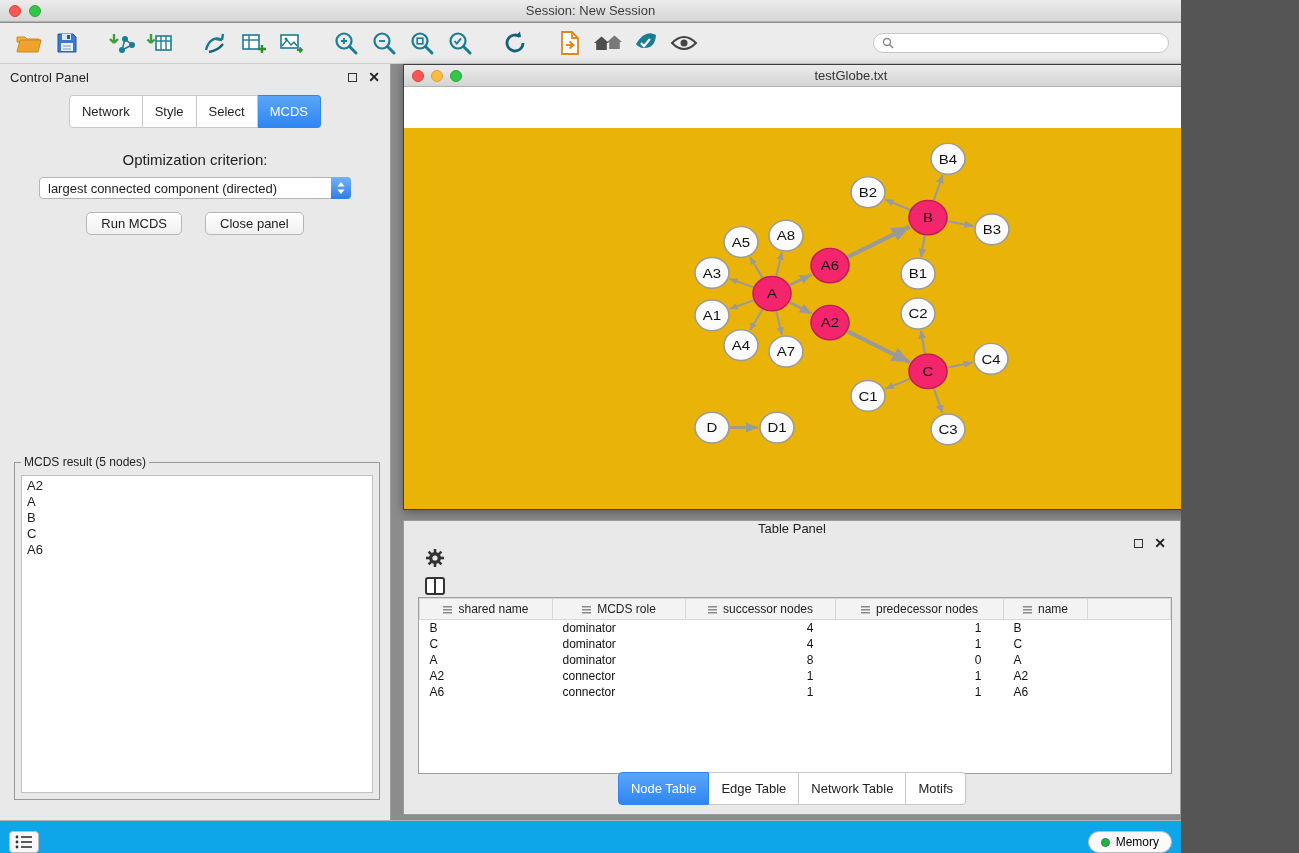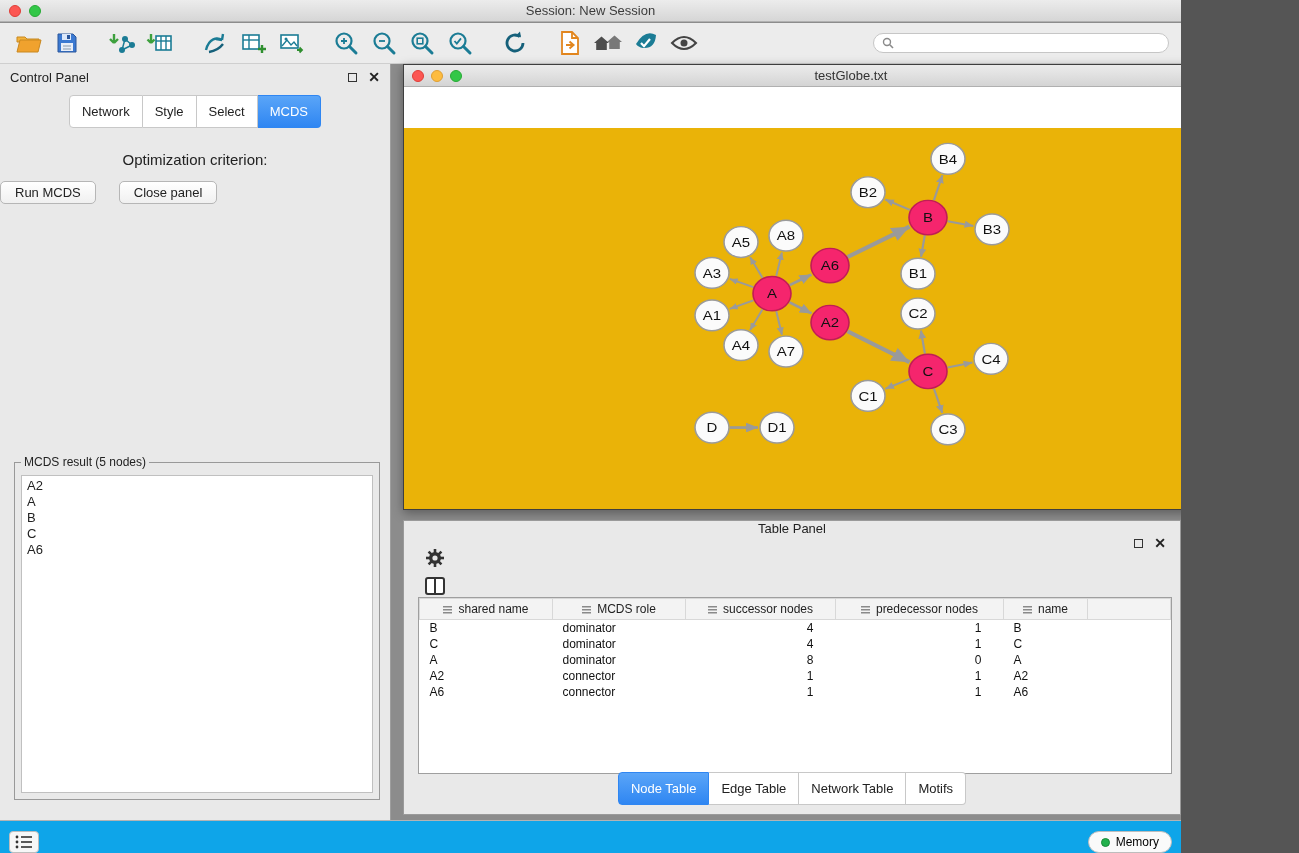--- a/index.html
+++ b/index.html
@@ -47,21 +47,21 @@
   .seg { font-size:13px; padding:8px 12px; background:#fff; border:1px solid #c8c8c8; border-left:none;
          color:#222; font-family:"Liberation Sans",sans-serif; }
   .seg:first-child { border-left:1px solid #c8c8c8; border-radius:4px 0 0 4px; }
   .seg:last-child { border-radius:0 4px 4px 0; }
   .seg.active { background:linear-gradient(#5aa5f8,#2f86f2); border-color:#2f86f2; color:#fff; }
   .opt-label { text-align:center; margin-top:23px; font-size:15px; }
   .dropdown { margin:9px auto 0; width:312px; height:22px; border:1px solid #b4b4b4; border-radius:4px;
     background:#fff; display:flex; align-items:center; font-size:13px; padding-left:8px; position:relative; }
   .dd-cap { position:absolute; right:-1px; top:-1px; bottom:-1px; width:20px; border-radius:0 4px 4px 0;
     background:linear-gradient(#72b3fc,#2d7ce8); display:flex; align-items:center; justify-content:center; }
-  .cp-buttons { display:flex; justify-content:flex-start; gap:23px; margin-top:13px; }
+  .cp-buttons { display:flex; justify-content:center; gap:23px; margin-top:13px; }
   .btn { font-size:13px; padding:3px 14px; background:linear-gradient(#ffffff,#f0f0f0);
     border:1px solid #b6b6b6; border-radius:5px; color:#222; font-family:"Liberation Sans",sans-serif; }
   .mcds-fieldset { position:absolute; left:14px; right:10px; top:391px; bottom:20px;
     border:1px solid #999; padding:6px; background:#e9e9e9; }
   .mcds-fieldset legend { font-size:12px; padding:0 3px; color:#222; }
   .mcds-list { width:100%; height:100%; background:#fff; border:1px solid #c0c0c0;
     font-size:13px; line-height:16px; padding:2px 5px; overflow:auto; }
   
   .workspace { position:absolute; left:392px; top:0; right:0; bottom:0; background:#8c8c8c; }
   .net-window { position:absolute; left:11px; top:0; width:896px; height:446px;
@@ -258,20 +258,29 @@
           <span class="ctrl-x">✕</span>
         </span>
       </div>
       <div class="cp-tabs">
           <button class="seg">Network</button>
           <button class="seg">Style</button>
           <button class="seg">Select</button>
           <button class="seg active">MCDS</button>
         </div>
       <div class="opt-label">Optimization criterion:</div>
+      <div class="dropdown">
+        <span>largest connected component (directed)</span>
+        <span class="dd-cap">
+          <svg width="10" height="14" viewBox="0 0 10 14">
+            <path d="M5 1 L8.6 5.5 H1.4 Z" fill="#fff"></path>
+            <path d="M5 13 L1.4 8.5 H8.6 Z" fill="#fff"></path>
+          </svg>
+        </span>
+      </div>
       <div class="cp-buttons">
         <button class="btn">Run MCDS</button>
         <button class="btn">Close panel</button>
       </div>
       <fieldset class="mcds-fieldset">
         <legend>MCDS result (5 nodes)</legend>
         <div class="mcds-list">
             <div>A2</div>
             <div>A</div>
             <div>B</div>

